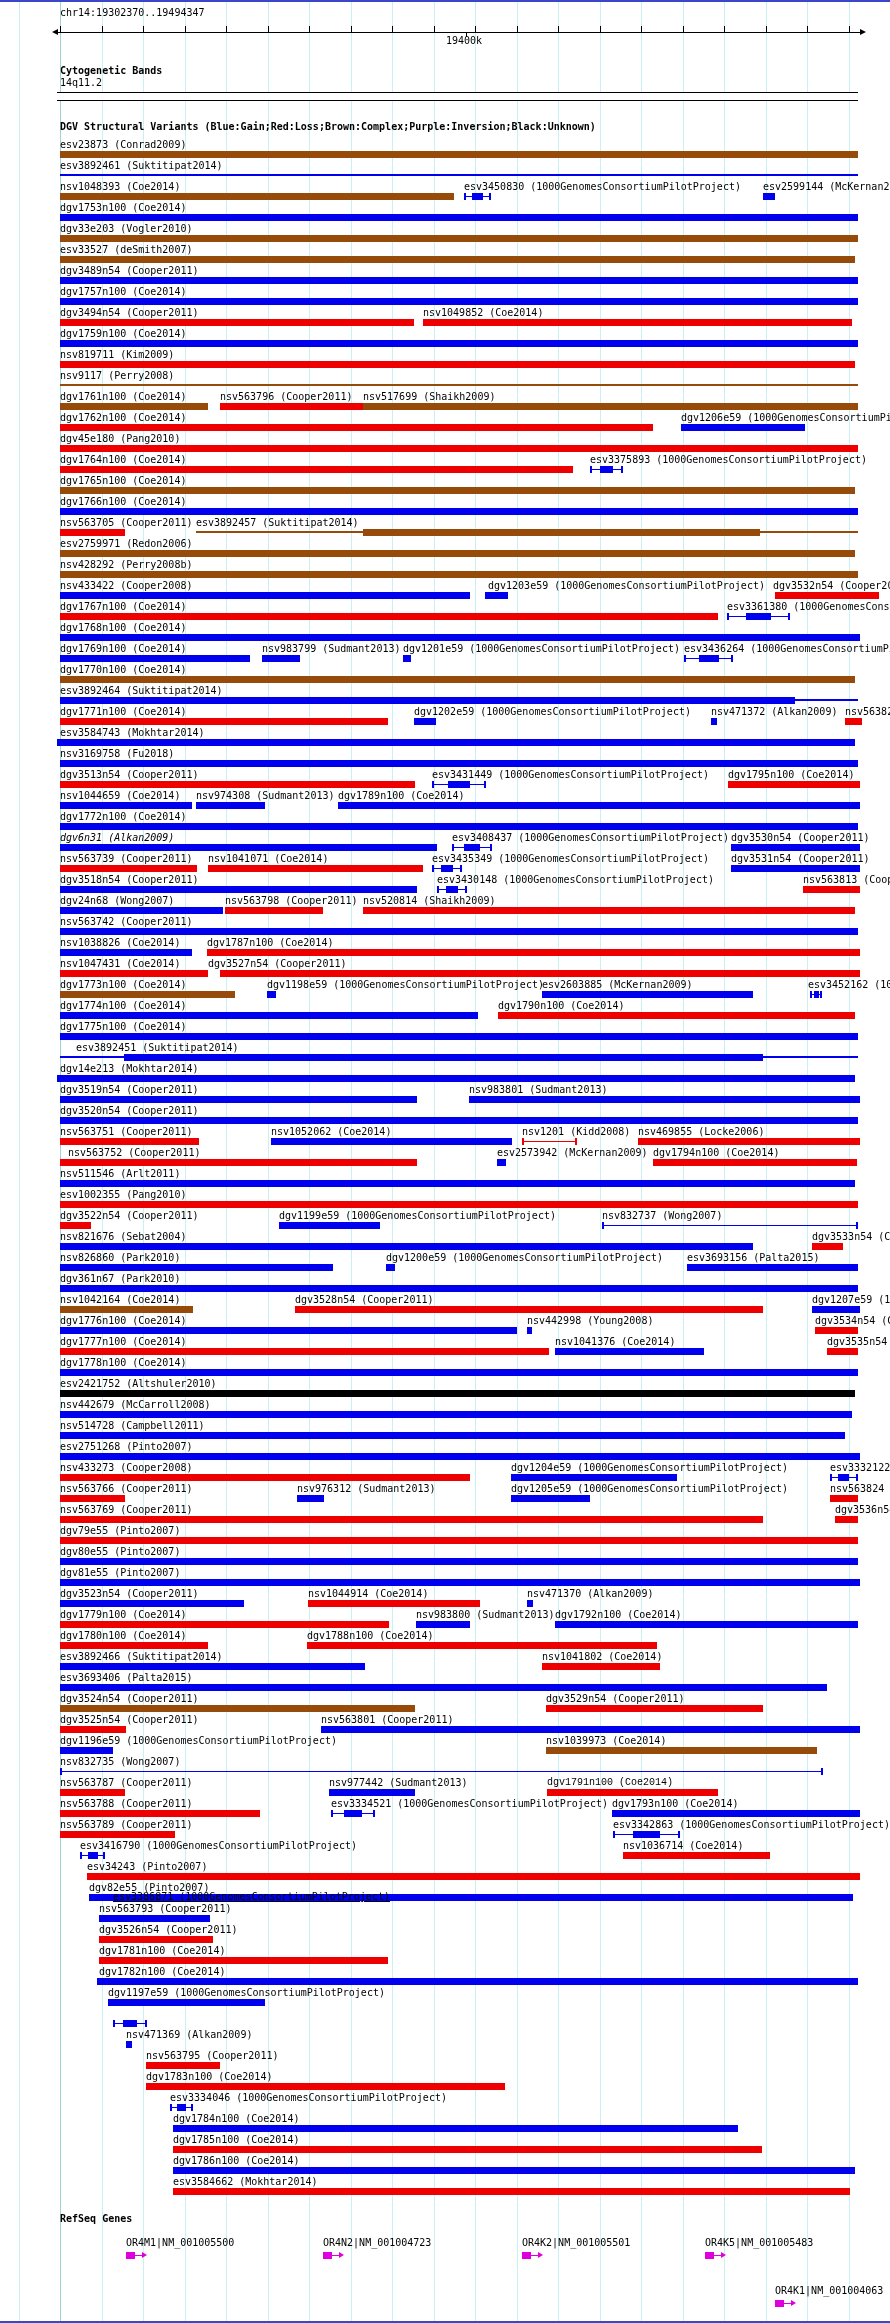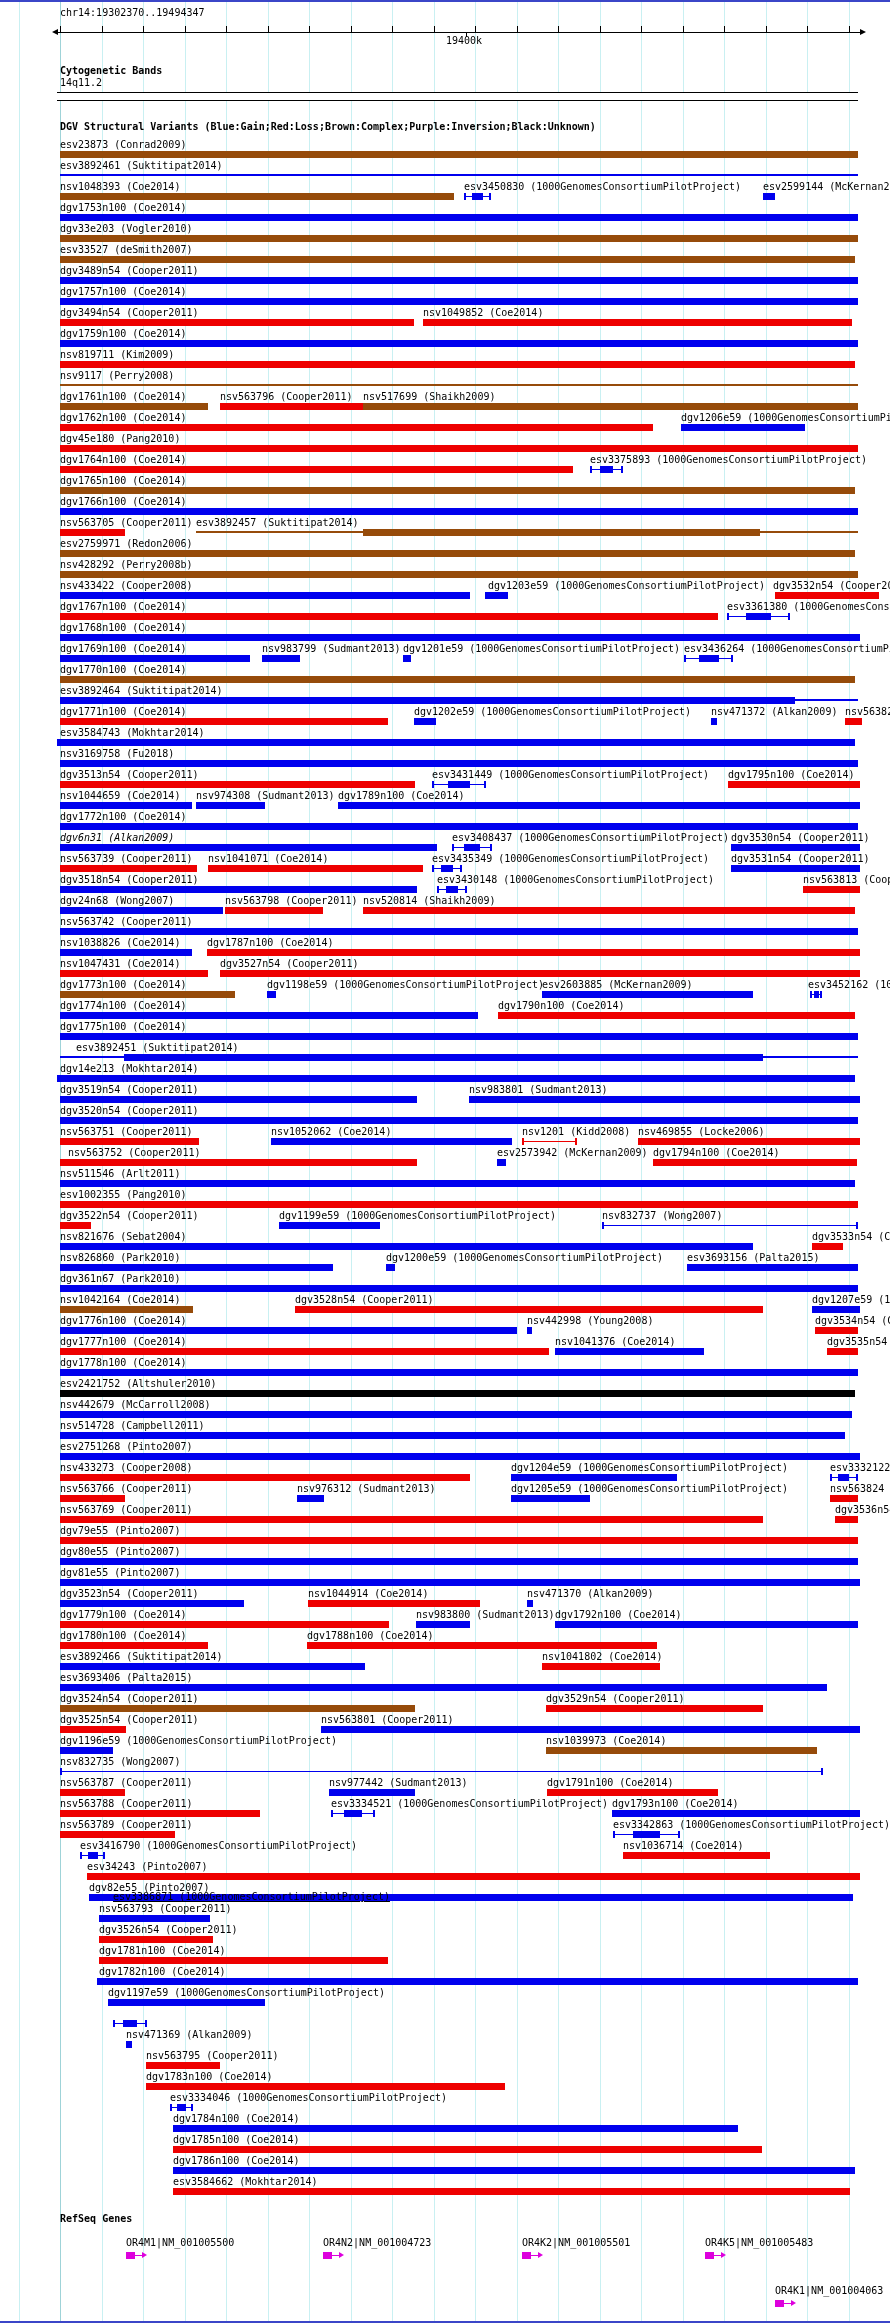--- a/index.html
+++ b/index.html
@@ -273,21 +273,21 @@
       <div class="vlabel" style="left: 363px; top: 896px;">nsv520814 (Shaikh2009)</div>
       <div class="bar" style="left: 363px; width: 492px; top: 907px; background: rgb(238, 0, 0);"></div>
       <div class="vlabel" style="left: 60px; top: 917px;">nsv563742 (Cooper2011)</div>
       <div class="bar" style="left: 60px; width: 798px; top: 928px; background: rgb(0, 0, 238);"></div>
       <div class="vlabel" style="left: 60px; top: 938px;">nsv1038826 (Coe2014)</div>
       <div class="bar" style="left: 60px; width: 132px; top: 949px; background: rgb(0, 0, 238);"></div>
       <div class="vlabel" style="left: 207px; top: 938px;">dgv1787n100 (Coe2014)</div>
       <div class="bar" style="left: 207px; width: 653px; top: 949px; background: rgb(238, 0, 0);"></div>
       <div class="vlabel" style="left: 60px; top: 959px;">nsv1047431 (Coe2014)</div>
       <div class="bar" style="left: 60px; width: 148px; top: 970px; background: rgb(238, 0, 0);"></div>
-      <div class="vlabel" style="left: 220px; top: 959px; text-align: right;">dgv3527n54 (Cooper2011)</div>
+      <div class="vlabel" style="left: 208px; top: 959px; text-align: right;">dgv3527n54 (Cooper2011)</div>
       <div class="bar" style="left: 220px; width: 640px; top: 970px; background: rgb(238, 0, 0);"></div>
       <div class="vlabel" style="left: 60px; top: 980px;">dgv1773n100 (Coe2014)</div>
       <div class="bar" style="left: 60px; width: 175px; top: 991px; background: rgb(150, 75, 10);"></div>
       <div class="vlabel" style="left: 267px; top: 980px;">dgv1198e59 (1000GenomesConsortiumPilotProject)</div>
       <div class="bar" style="left: 267px; width: 9px; top: 991px; background: rgb(0, 0, 238);"></div>
       <div class="vlabel" style="left: 542px; top: 980px;">esv2603885 (McKernan2009)</div>
       <div class="bar" style="left: 542px; width: 211px; top: 991px; background: rgb(0, 0, 238);"></div>
       <div class="vlabel" style="left: 808px; top: 980px;">esv3452162 (1000GenomesConsortiumPilotProject)</div>
       <div class="bar" style="left: 810px; width: 12px; top: 991px;">
         <div class="sub" style="left: 0px; width: 12px; top: 3px; height: 1px; background: rgb(0, 0, 238);"></div>
@@ -455,21 +455,21 @@
       <div class="vlabel" style="left: 60px; top: 1757px;">nsv832735 (Wong2007)</div>
       <div class="bar" style="left: 60px; width: 763px; top: 1768px;">
         <div class="sub" style="left: 0px; width: 763px; top: 3px; height: 1px; background: rgb(0, 0, 238);"></div>
         <div class="sub" style="left: 0px; width: 2px; top: 0px; height: 7px; background: rgb(0, 0, 238);"></div>
         <div class="sub" style="left: 761px; width: 2px; top: 0px; height: 7px; background: rgb(0, 0, 238);"></div>
       </div>
       <div class="vlabel" style="left: 60px; top: 1778px;">nsv563787 (Cooper2011)</div>
       <div class="bar" style="left: 60px; width: 65px; top: 1789px; background: rgb(238, 0, 0);"></div>
       <div class="vlabel" style="left: 329px; top: 1778px;">nsv977442 (Sudmant2013)</div>
       <div class="bar" style="left: 329px; width: 86px; top: 1789px; background: rgb(0, 0, 238);"></div>
-      <div class="vlabel" style="left: 547px; top: 1778px;">dgv1791n100 (Coe2014)</div>
+      <div class="vlabel" style="left: 547px; top: 1778px; font-family: Liberation Mono, monospace;">dgv1791n100 (Coe2014)</div>
       <div class="bar" style="left: 547px; width: 171px; top: 1789px; background: rgb(238, 0, 0);"></div>
       <div class="vlabel" style="left: 60px; top: 1799px;">nsv563788 (Cooper2011)</div>
       <div class="bar" style="left: 60px; width: 200px; top: 1810px; background: rgb(238, 0, 0);"></div>
       <div class="vlabel" style="left: 331px; top: 1799px;">esv3334521 (1000GenomesConsortiumPilotProject)</div>
       <div class="bar" style="left: 331px; width: 44px; top: 1810px;">
         <div class="sub" style="left: 0px; width: 44px; top: 3px; height: 1px; background: rgb(0, 0, 238);"></div>
         <div class="sub" style="left: 0px; width: 2px; top: 0px; height: 7px; background: rgb(0, 0, 238);"></div>
         <div class="sub" style="left: 42px; width: 2px; top: 0px; height: 7px; background: rgb(0, 0, 238);"></div>
         <div class="sub" style="left: 13px; width: 18px; top: 0px; height: 7px; background: rgb(0, 0, 238);"></div>
       </div>

